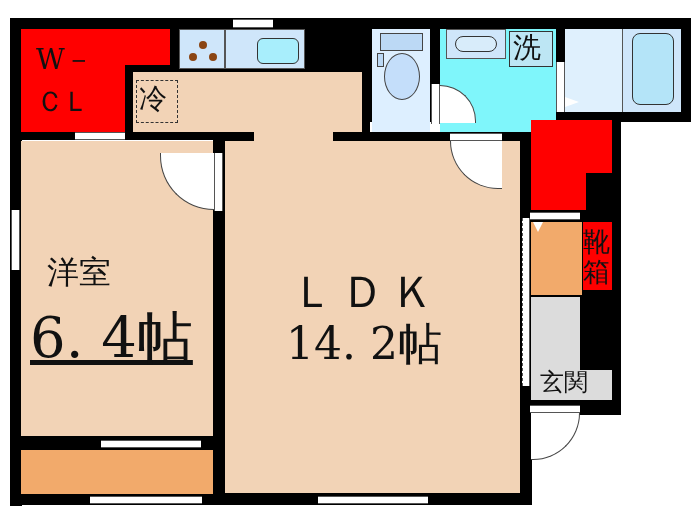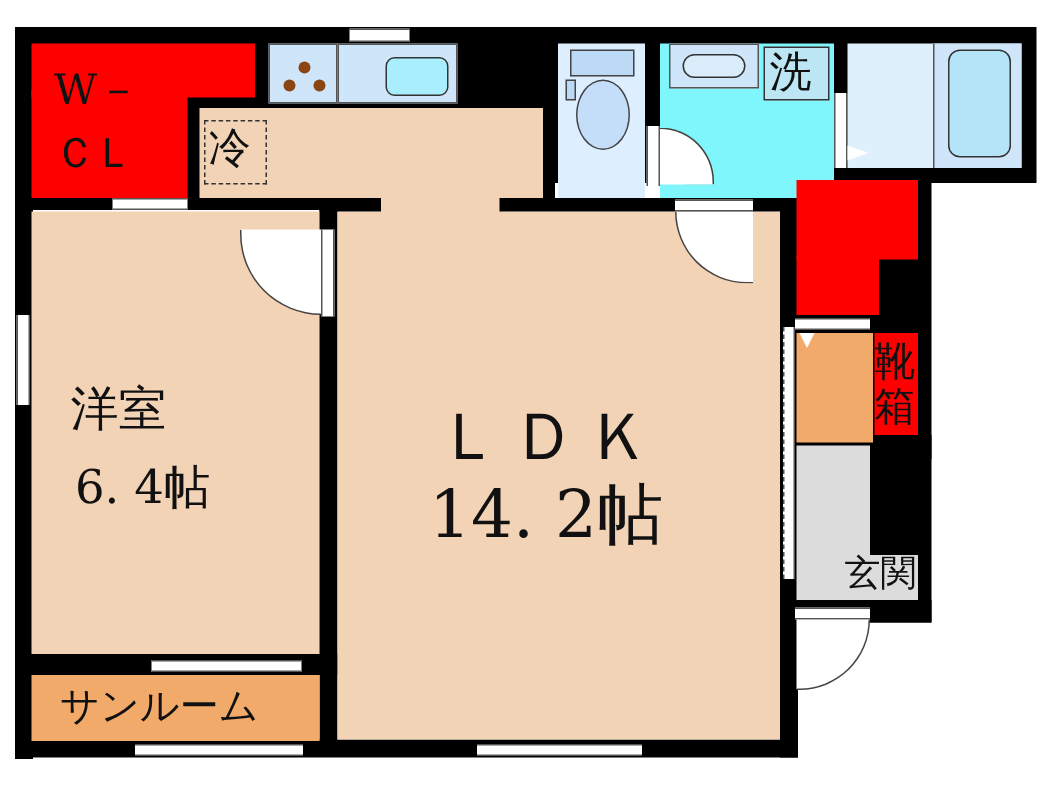--- a/index.html
+++ b/index.html
@@ -49,26 +49,25 @@
   <span class="label" style="left:139px;top:85px;font-size:28px;">冷</span>
   <div class="abs win" style="left:75px;top:132px;width:50px;height:8px;"></div>
   <div class="abs" style="left:78px;top:140px;width:0;height:0;border-left:5px solid transparent;border-right:5px solid transparent;border-top:10px solid #fff;"></div>
 
   <div class="abs tan" style="left:21px;top:141px;width:192px;height:295px;"></div>
   <div class="abs wall" style="left:213px;top:140px;width:12px;height:355px;"></div>
   <div class="abs" style="left:160px;top:153px;width:54px;height:57px;background:#fff;border-bottom-left-radius:54px;border-left:1.5px solid #444;border-bottom:1.5px solid #444;"></div>
   <div class="abs vwin" style="left:214px;top:153px;width:9px;height:58px;"></div>
   <div class="abs vwin" style="left:11px;top:210px;width:9px;height:60px;"></div>
   <span class="label" style="left:47px;top:256px;font-size:32px;">洋室</span>
-  <span class="label" style="left:50px;top:310px;font-size:31px;">6. 4帖</span>
+  <span class="label" style="left:30px;top:310px;font-size:56px;text-decoration:underline;">6. 4帖</span>
 
   <div class="abs wall" style="left:10px;top:436px;width:215px;height:14px;"></div>
   <div class="abs win" style="left:101px;top:440px;width:100px;height:8px;"></div>
   <div class="abs orange" style="left:21px;top:450px;width:192px;height:44px;"></div>
-  <span class="label" style="left:40px;top:458px;font-size:26px;">サンルーム</span>
   <div class="abs win" style="left:90px;top:496px;width:112px;height:8px;"></div>
 
   <div class="abs tan" style="left:225px;top:141px;width:295px;height:352px;"></div>
   <div class="abs wall" style="left:213px;top:132px;width:41px;height:9px;"></div>
   <div class="abs wall" style="left:333px;top:132px;width:197px;height:9px;"></div>
   <span class="label" style="left:291px;top:270px;font-size:44px;letter-spacing:6px;">ＬＤＫ</span>
   <span class="label" style="left:286px;top:322px;font-size:44px;">14. 2帖</span>
   <div class="abs win" style="left:318px;top:496px;width:110px;height:8px;"></div>
   <div class="abs" style="left:450px;top:141px;width:52px;height:48px;background:#fff;border-bottom-left-radius:52px;border-left:1.5px solid #444;border-bottom:1.5px solid #444;"></div>
   <div class="abs vwin" style="left:522px;top:218px;width:8px;height:168px;border-left:1px dashed #555;"></div>
@@ -98,17 +97,17 @@
   <div class="abs win" style="left:530px;top:212px;width:50px;height:8px;"></div>
 
   <div class="abs orange" style="left:531px;top:222px;width:51px;height:73px;"></div>
   <div class="abs" style="left:533px;top:222px;width:0;height:0;border-left:5px solid transparent;border-right:5px solid transparent;border-top:10px solid #fff;"></div>
   <div class="abs red" style="left:583px;top:222px;width:29px;height:68px;"></div>
   <span class="label" style="left:583px;top:228px;font-size:27px;">靴</span>
   <span class="label" style="left:583px;top:258px;font-size:27px;">箱</span>
 
   <div class="abs gray" style="left:531px;top:297px;width:49px;height:103px;"></div>
   <div class="abs gray" style="left:580px;top:370px;width:32px;height:30px;"></div>
-  <span class="label" style="left:540px;top:370px;font-size:24px;margin-left:23px;">玄関</span>
+  <span class="label" style="left:540px;top:370px;font-size:24px;">玄関</span>
   <div class="abs win" style="left:530px;top:405px;width:50px;height:8px;"></div>
   <div class="abs" style="left:531px;top:413px;width:49px;height:47px;background:#fff;border-bottom-right-radius:49px;border-right:1.5px solid #444;border-bottom:1.5px solid #444;"></div>
 
 </div>
 
 </body></html>

